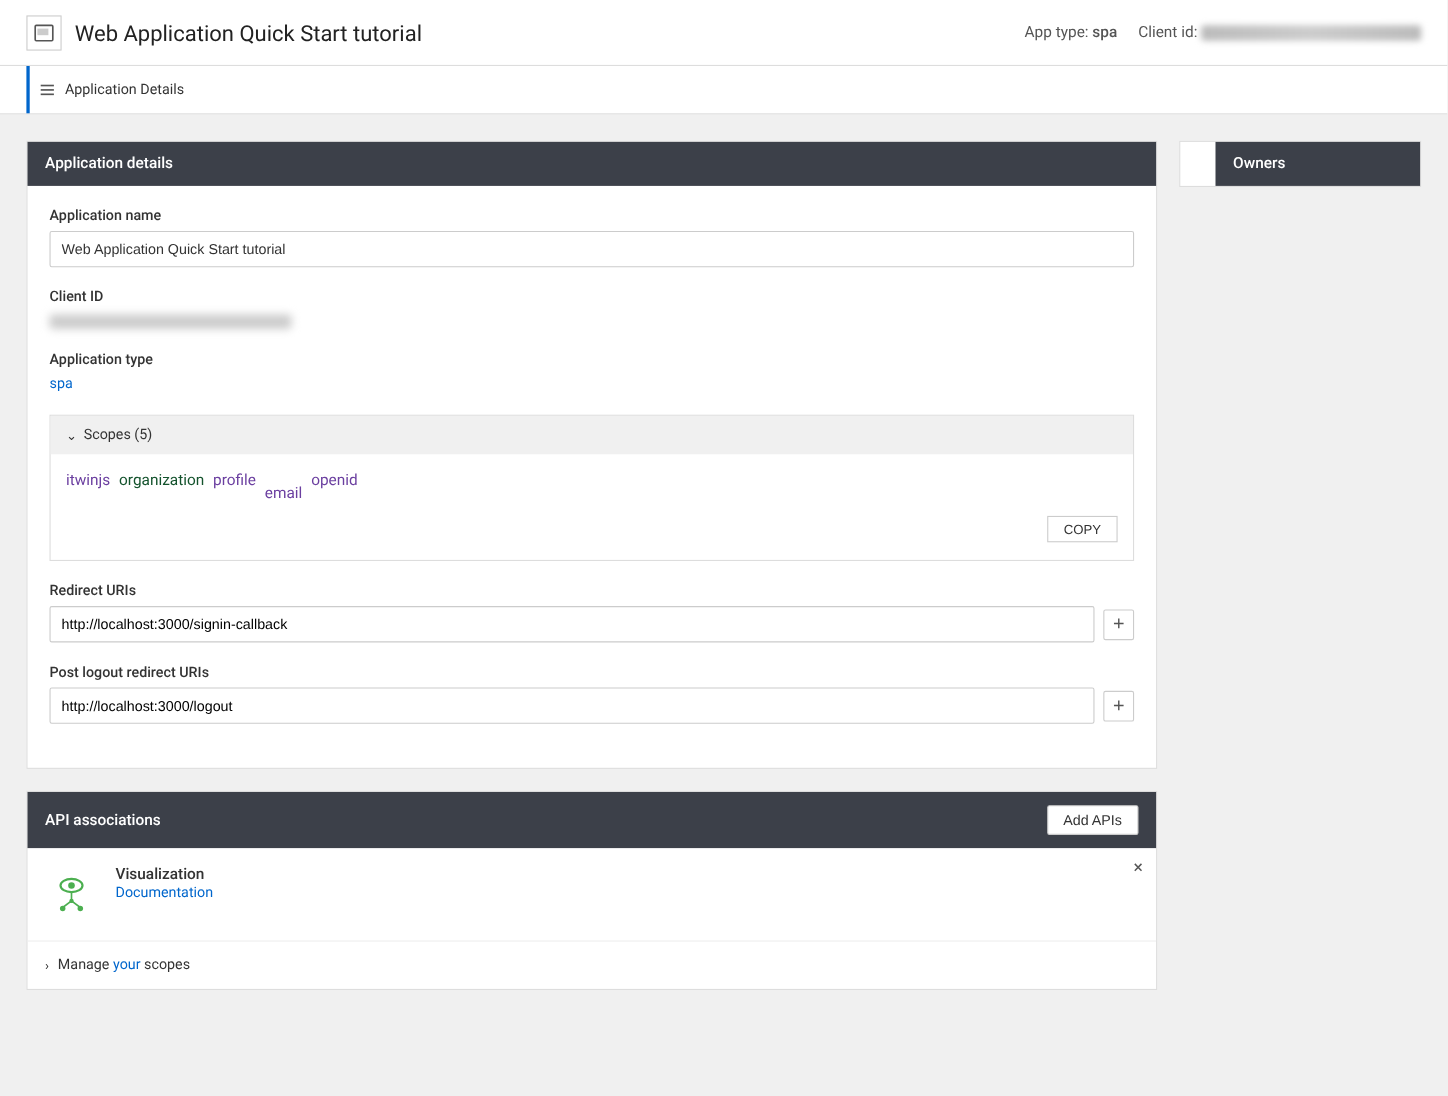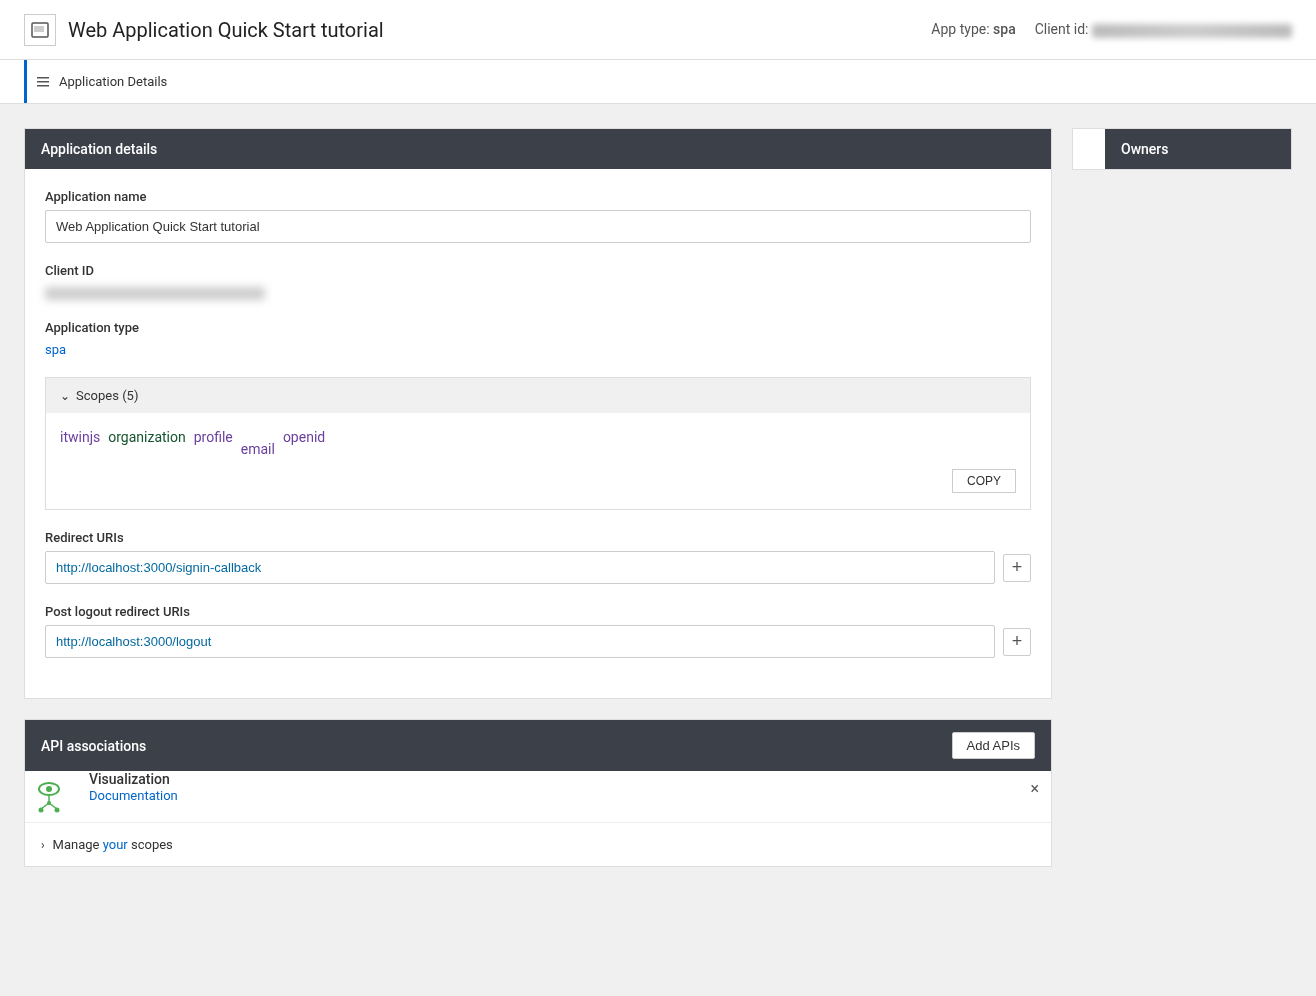--- a/index.html
+++ b/index.html
@@ -82,32 +82,32 @@
     .scopes-footer { display: flex; justify-content: flex-end; }
     .copy-btn {
       border: 1px solid #ccc; background: #fff; padding: 4px 14px;
       font-size: 12px; cursor: pointer; color: #333;
     }
 
     
     .uri-group { display: flex; align-items: center; gap: 8px; margin-bottom: 8px; }
     .uri-input {
       flex: 1; border: 1px solid #ccc; padding: 8px 10px; font-size: 13px;
-      border-radius: 2px; color: #0369a1; background: #fff;
+      border-radius: 2px; color: #000000; background: #fff;
     }
     .add-btn {
       width: 28px; height: 28px; border: 1px solid #ccc; background: #fff;
       display: flex; align-items: center; justify-content: center;
       cursor: pointer; font-size: 18px; color: #555; border-radius: 2px;
     }
 
     
     .api-body { padding: 0; }
     .api-item {
-      display: flex; align-items: flex-start; gap: 16px;
+      padding: 16px; display: flex; align-items: flex-start; gap: 16px;
       border-bottom: 1px solid #eee; position: relative; justify-content: flex-end;
     }
     .api-icon { flex-shrink: 0; }
     .api-info { flex: 1; }
     .api-name { font-size: 14px; font-weight: 500; color: #333; }
     .api-link { font-size: 13px; color: #0066cc; cursor: pointer; }
     .api-close {
       position: absolute; top: 8px; right: 12px; cursor: pointer;
       font-size: 16px; color: #555;
     }

